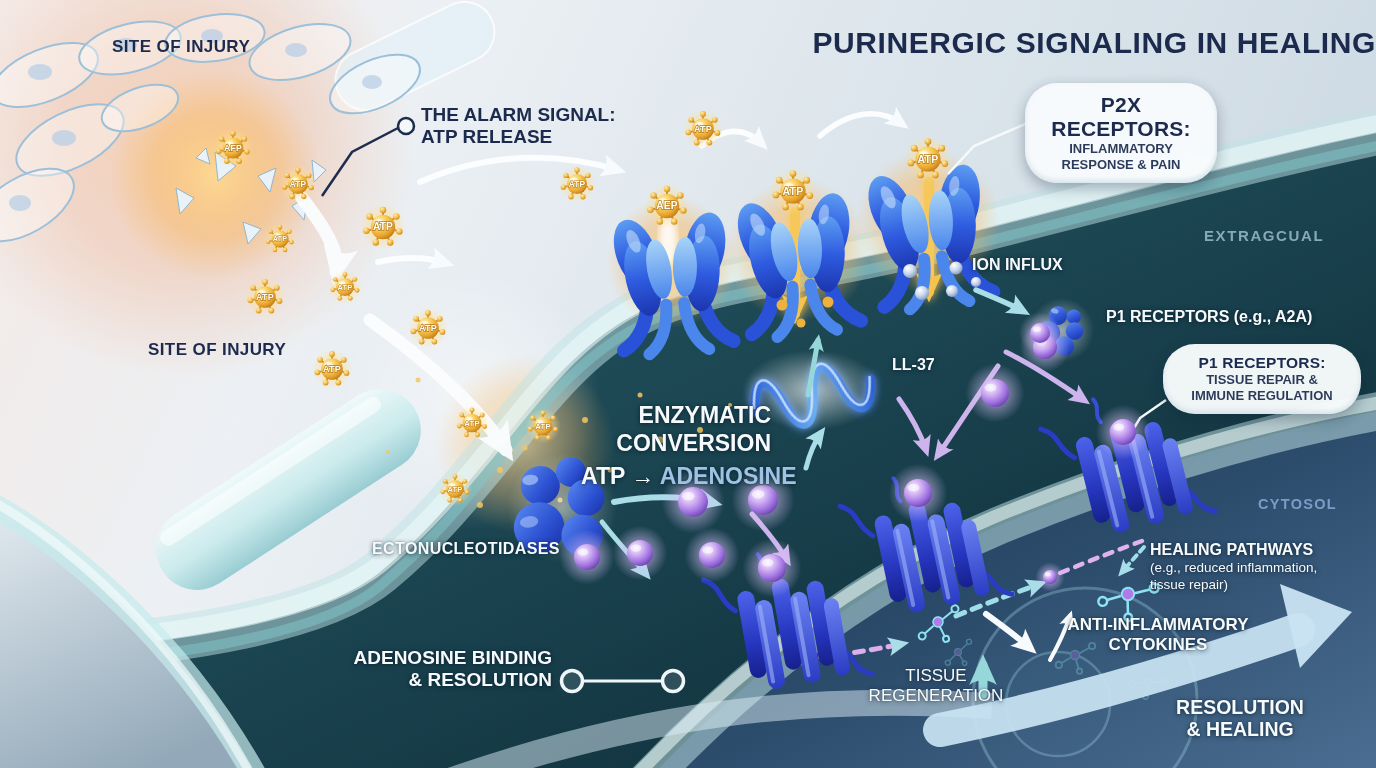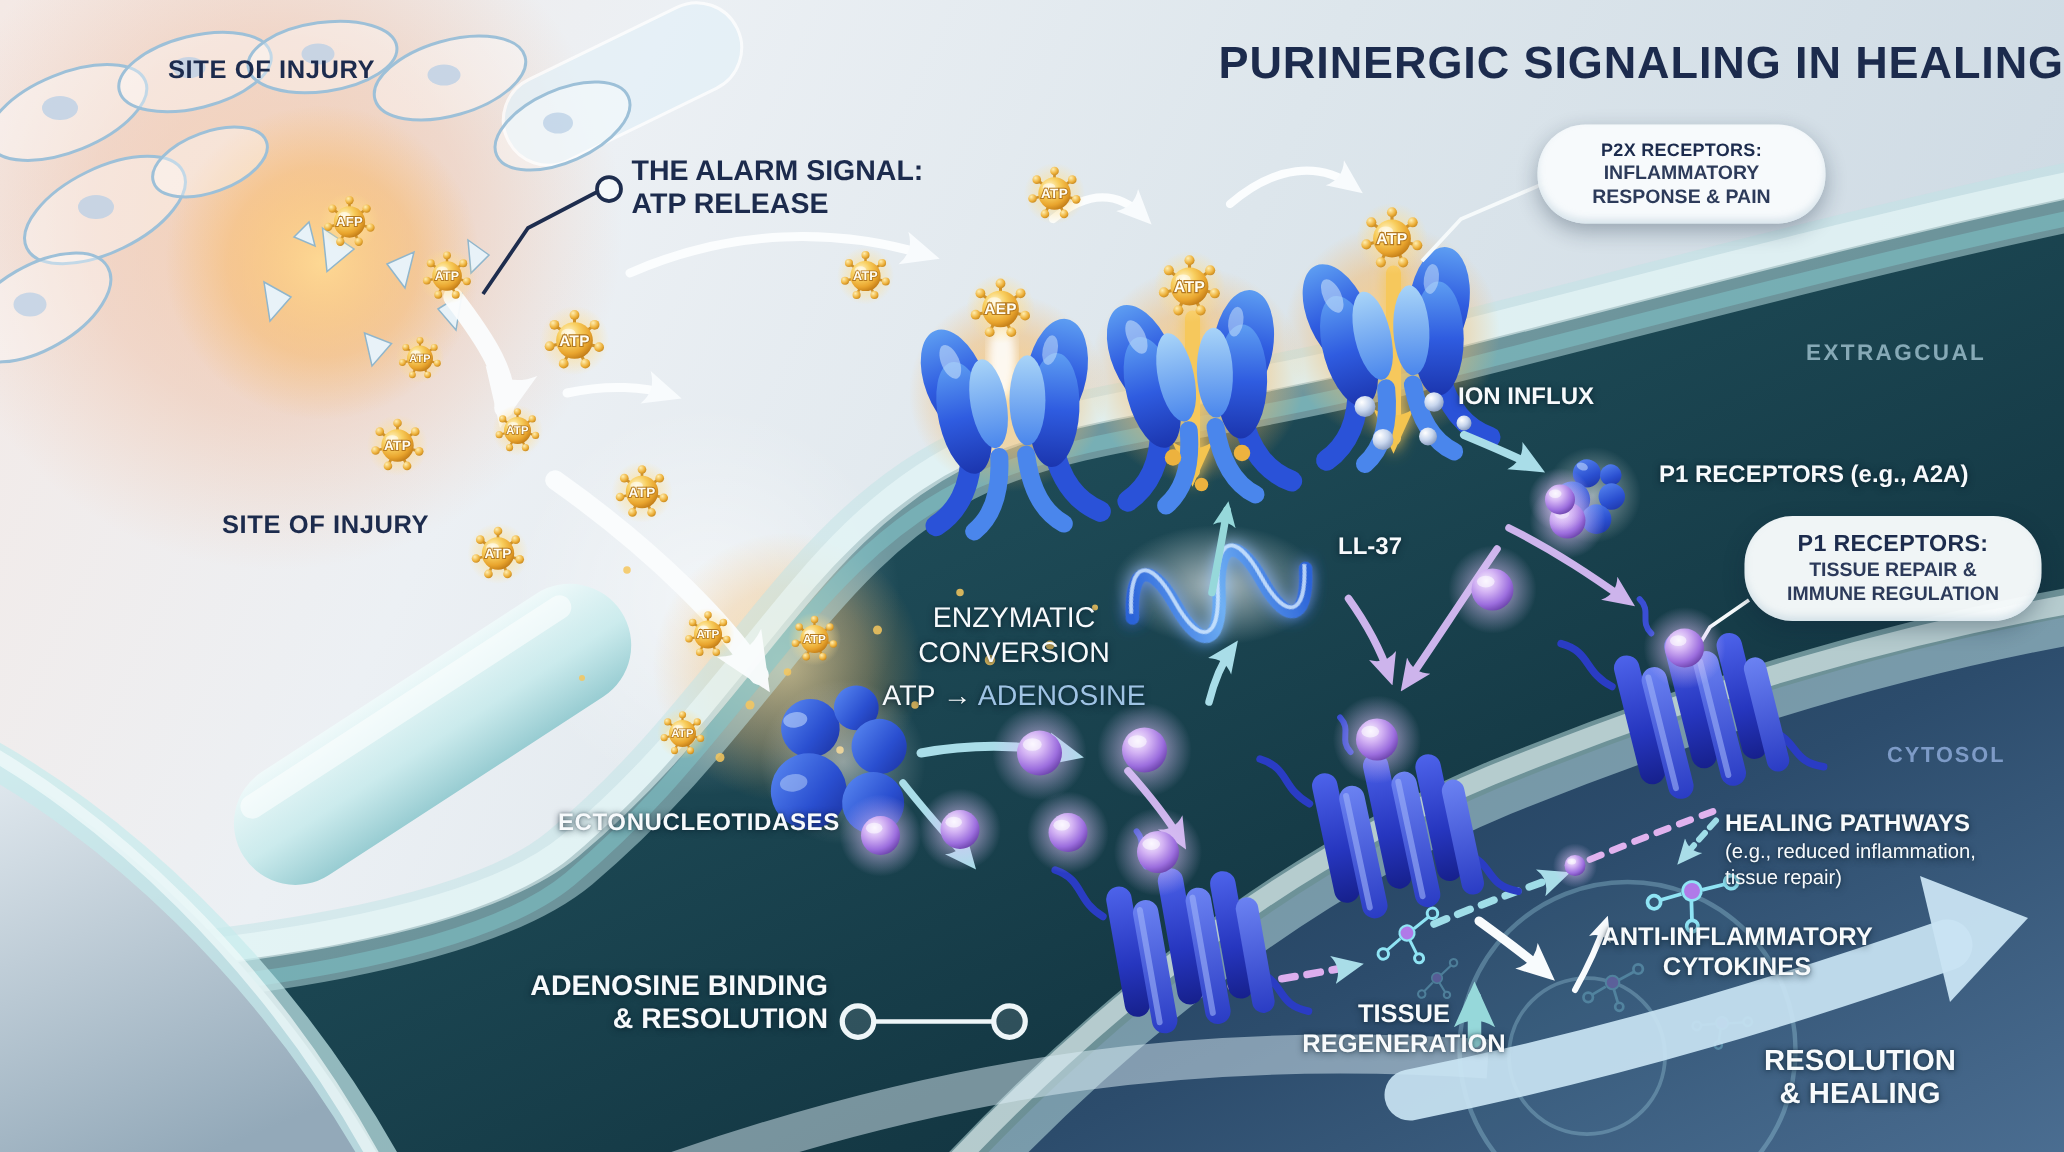--- a/index.html
+++ b/index.html
@@ -12,33 +12,33 @@
   .navy{color:#1c2b4d}
   .white{color:#f7fafc;text-shadow:0 1px 5px rgba(8,28,42,.65),0 0 2px rgba(8,28,42,.4)}
   .title{left:0;right:0;top:26px;text-align:right;font-size:30px;font-weight:bold;
     color:#1c2b4d;letter-spacing:.6px}
   .lbl17{font-size:17px;font-weight:bold;letter-spacing:.4px}
   .lbl16{font-size:16px;font-weight:bold}
   .alarm{font-size:19px;font-weight:bold;line-height:1.18}
   .pill{position:absolute;background:rgba(248,251,252,.97);border-radius:32px;
     box-shadow:0 5px 14px rgba(15,35,55,.32), inset 0 -3px 5px rgba(160,190,205,.35);
     text-align:center;color:#1c2b4d;padding:10px 8px 9px}
-  .pill-title{font-size:12px;font-weight:bold;letter-spacing:.2px}
+  .pill-title{font-size:21px;font-weight:bold;letter-spacing:.2px}
   .pill-line{font-size:13px;font-weight:bold;opacity:.92;line-height:1.25}
   .extra{font-size:15px;font-weight:bold;color:rgba(165,198,212,.78);letter-spacing:1.6px}
   .cyto{font-size:14.5px;font-weight:bold;color:rgba(132,162,206,.92);letter-spacing:1.3px}
-  .enzym{font-size:19px;font-weight:normal;text-align:center;line-height:1.2}
+  .enzym{font-size:23px;font-weight:bold;text-align:right;line-height:1.2}
   .conv{margin-top:6px}
   .conv .adn{color:#9fc3e4}
   .healing{font-size:19px;font-weight:bold;text-align:right;line-height:1.18}
   .hp{text-align:left}
   .hp-title{font-size:16px;font-weight:bold}
   .hp-sub{font-size:13.5px;font-weight:normal;line-height:1.28}
   .anti{font-size:17px;font-weight:bold;text-align:center;line-height:1.18}
-  .treg{font-size:17px;font-weight:bold;text-align:center;line-height:1.18}
+  .treg{font-size:17px;font-weight:normal;text-align:center;line-height:1.18}
   .resol{font-size:19.5px;font-weight:bold;text-align:center;line-height:1.14}
   .atpTxt{font-family:"Liberation Sans",sans-serif;font-size:15px;font-weight:bold;
     fill:#fffdf2;text-anchor:middle;paint-order:stroke;stroke:#b5791f;stroke-width:2.2px;
     letter-spacing:.3px}
 </style>
 </head>
 <body>
 
 <div id="stage">
 

